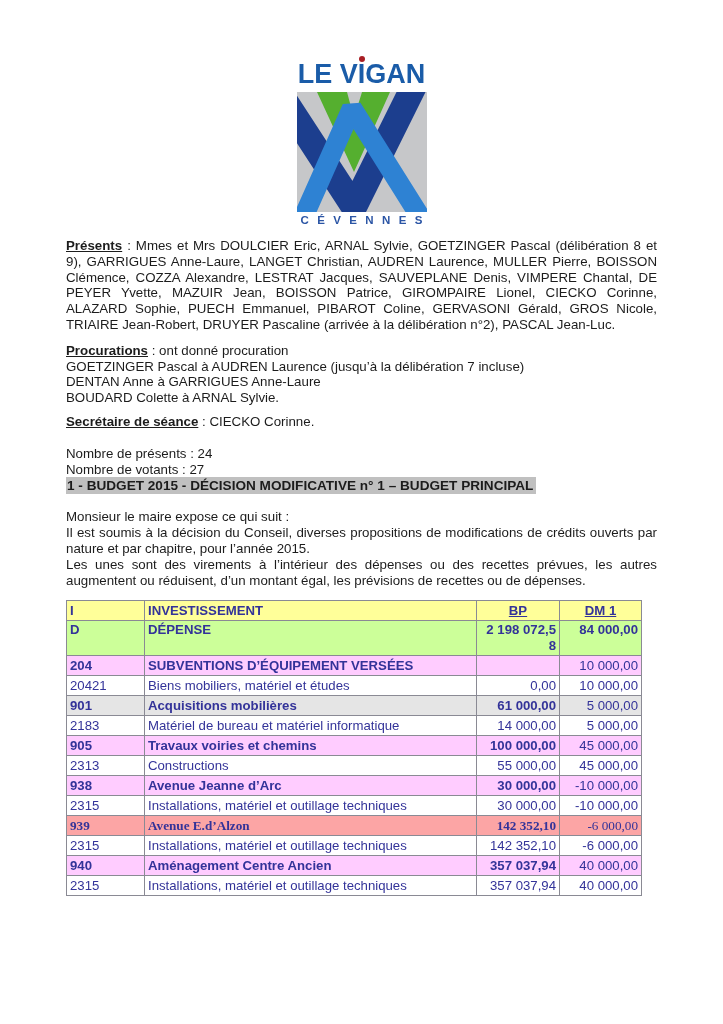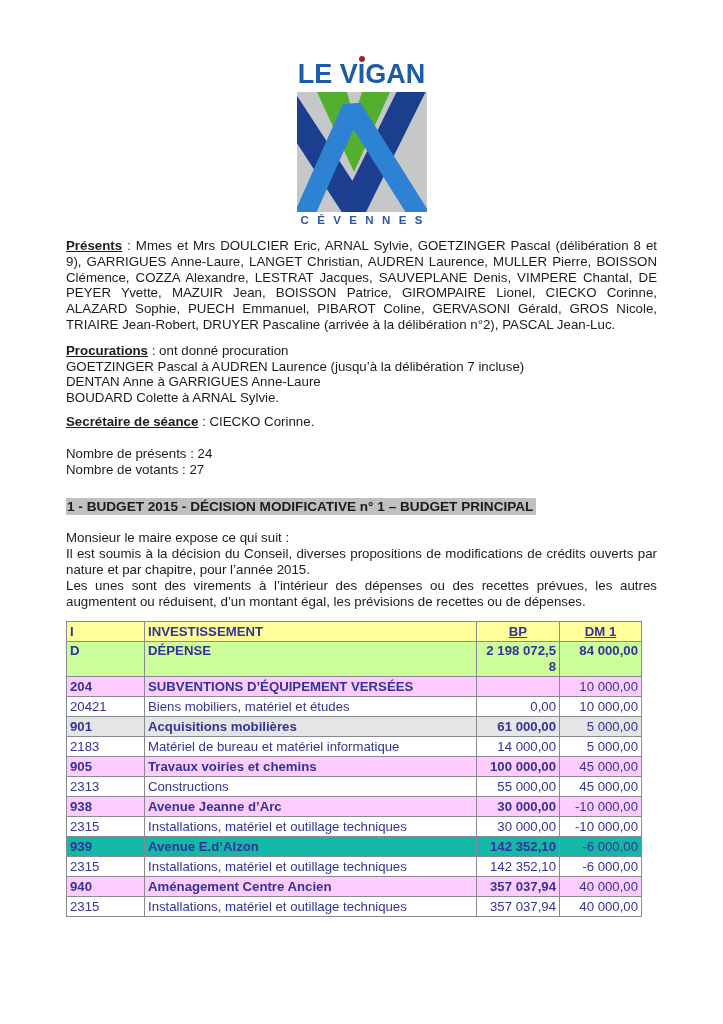--- a/index.html
+++ b/index.html
@@ -33,21 +33,21 @@
     font-size:11.5px;font-weight:bold;line-height:13px;
   }
   
   .para{margin:0;}
   .justify{text-align:justify;}
   .bu{font-weight:bold;text-decoration:underline;}
   .presents{margin-top:11px;}
   .procurations{margin-top:10px;}
   .secretaire{margin-top:8px;}
   .counts{margin-top:16px;}
-  .heading-line{margin-top:21px;line-height:17px;}
+  .heading-line{line-height:17px;}
   .heading-line .hl{
     font-weight:bold;font-size:13.6px;
     padding:1px 3px 1px 1px;
   }
   .expose{margin-top:15px;}
   
   table.budget{
     border-collapse:collapse;
     margin-top:12px;
     width:575px;
@@ -183,21 +183,21 @@
           <td class="col-label">Avenue Jeanne d’Arc</td>
           <td class="col-bp">30 000,00</td>
           <td class="col-dm">-10 000,00</td>
         </tr>
         <tr class="row-detail" style="background-color: rgb(255, 255, 255);">
           <td class="col-code">2315</td>
           <td class="col-label">Installations, matériel et outillage techniques</td>
           <td class="col-bp">30 000,00</td>
           <td class="col-dm">-10 000,00</td>
         </tr>
-        <tr class="row-chapter" style="background-color: #14b8a6;">
+        <tr class="row-chapter" style="background-color: #fca5a5; font-family: Liberation Serif, serif;">
           <td class="col-code">939</td>
           <td class="col-label">Avenue E.d’Alzon</td>
           <td class="col-bp">142 352,10</td>
           <td class="col-dm">-6 000,00</td>
         </tr>
         <tr class="row-detail" style="background-color: rgb(255, 255, 255);">
           <td class="col-code">2315</td>
           <td class="col-label">Installations, matériel et outillage techniques</td>
           <td class="col-bp">142 352,10</td>
           <td class="col-dm">-6 000,00</td>

